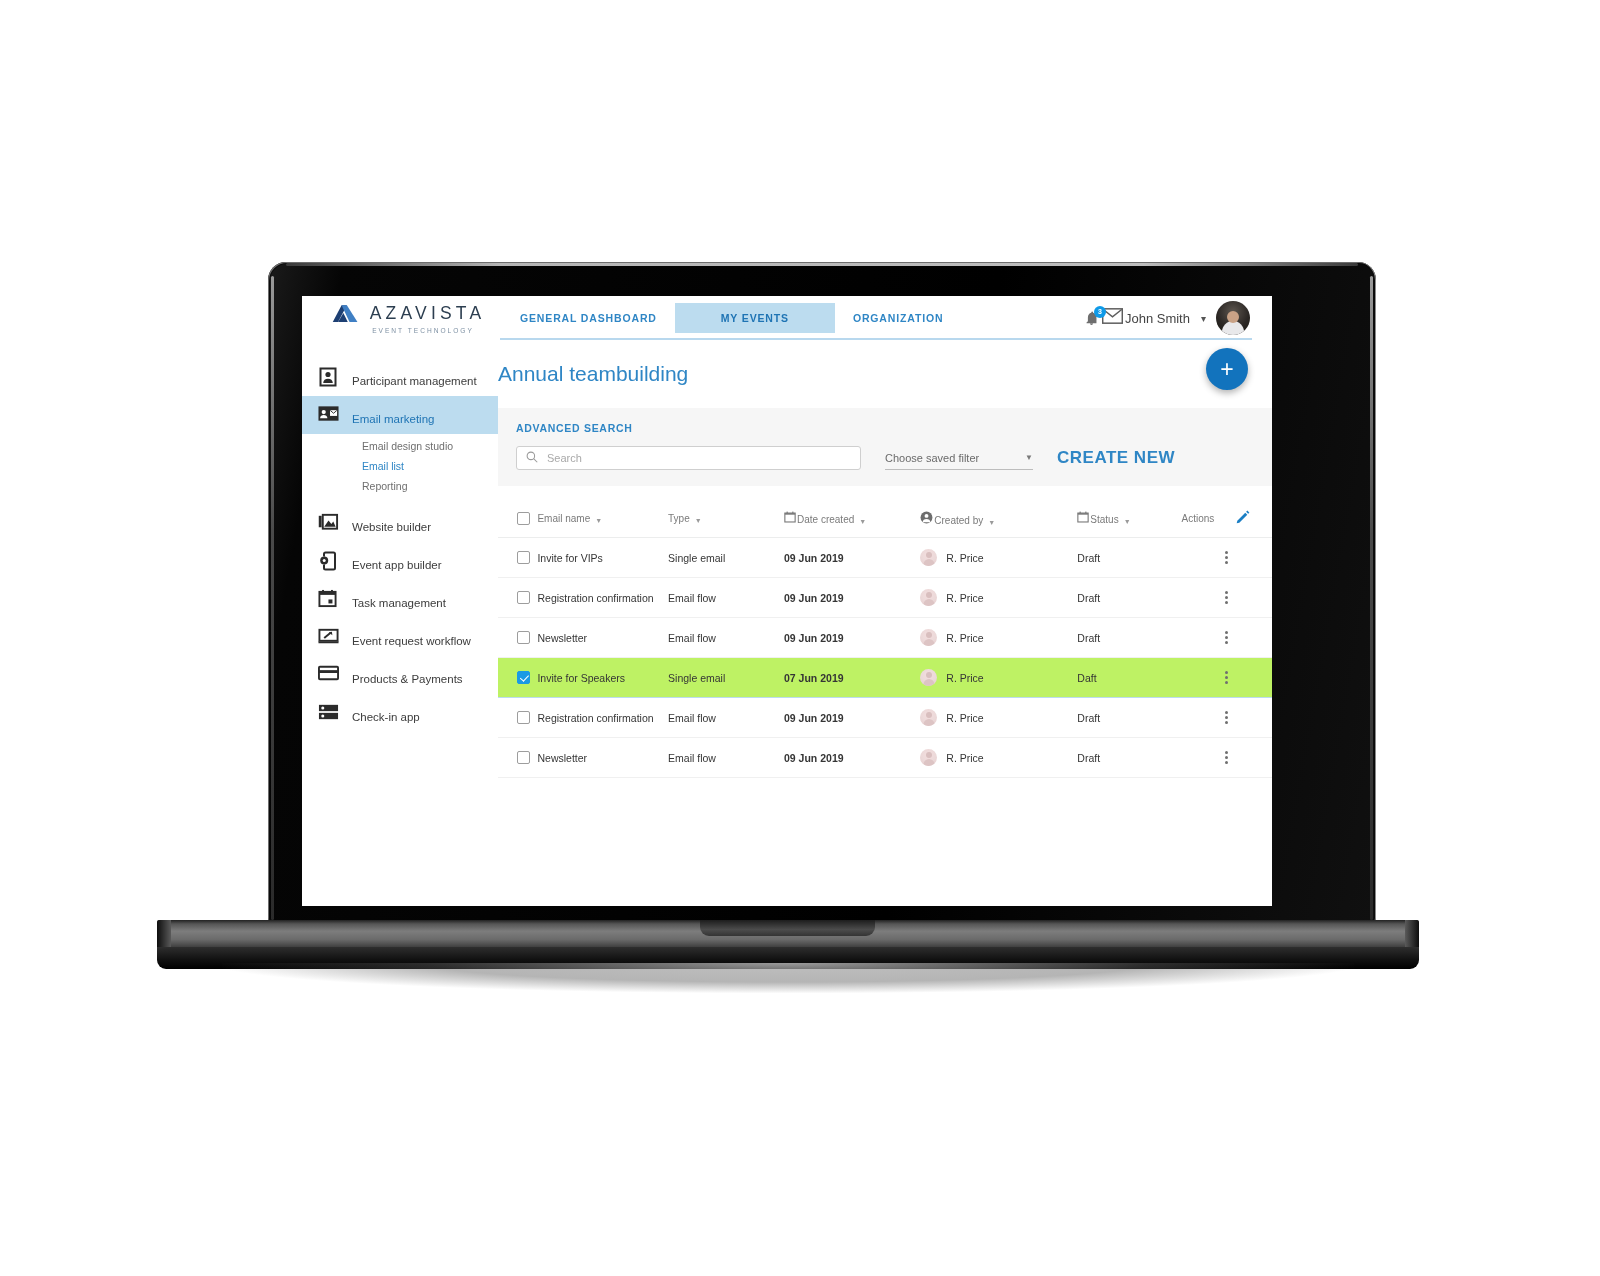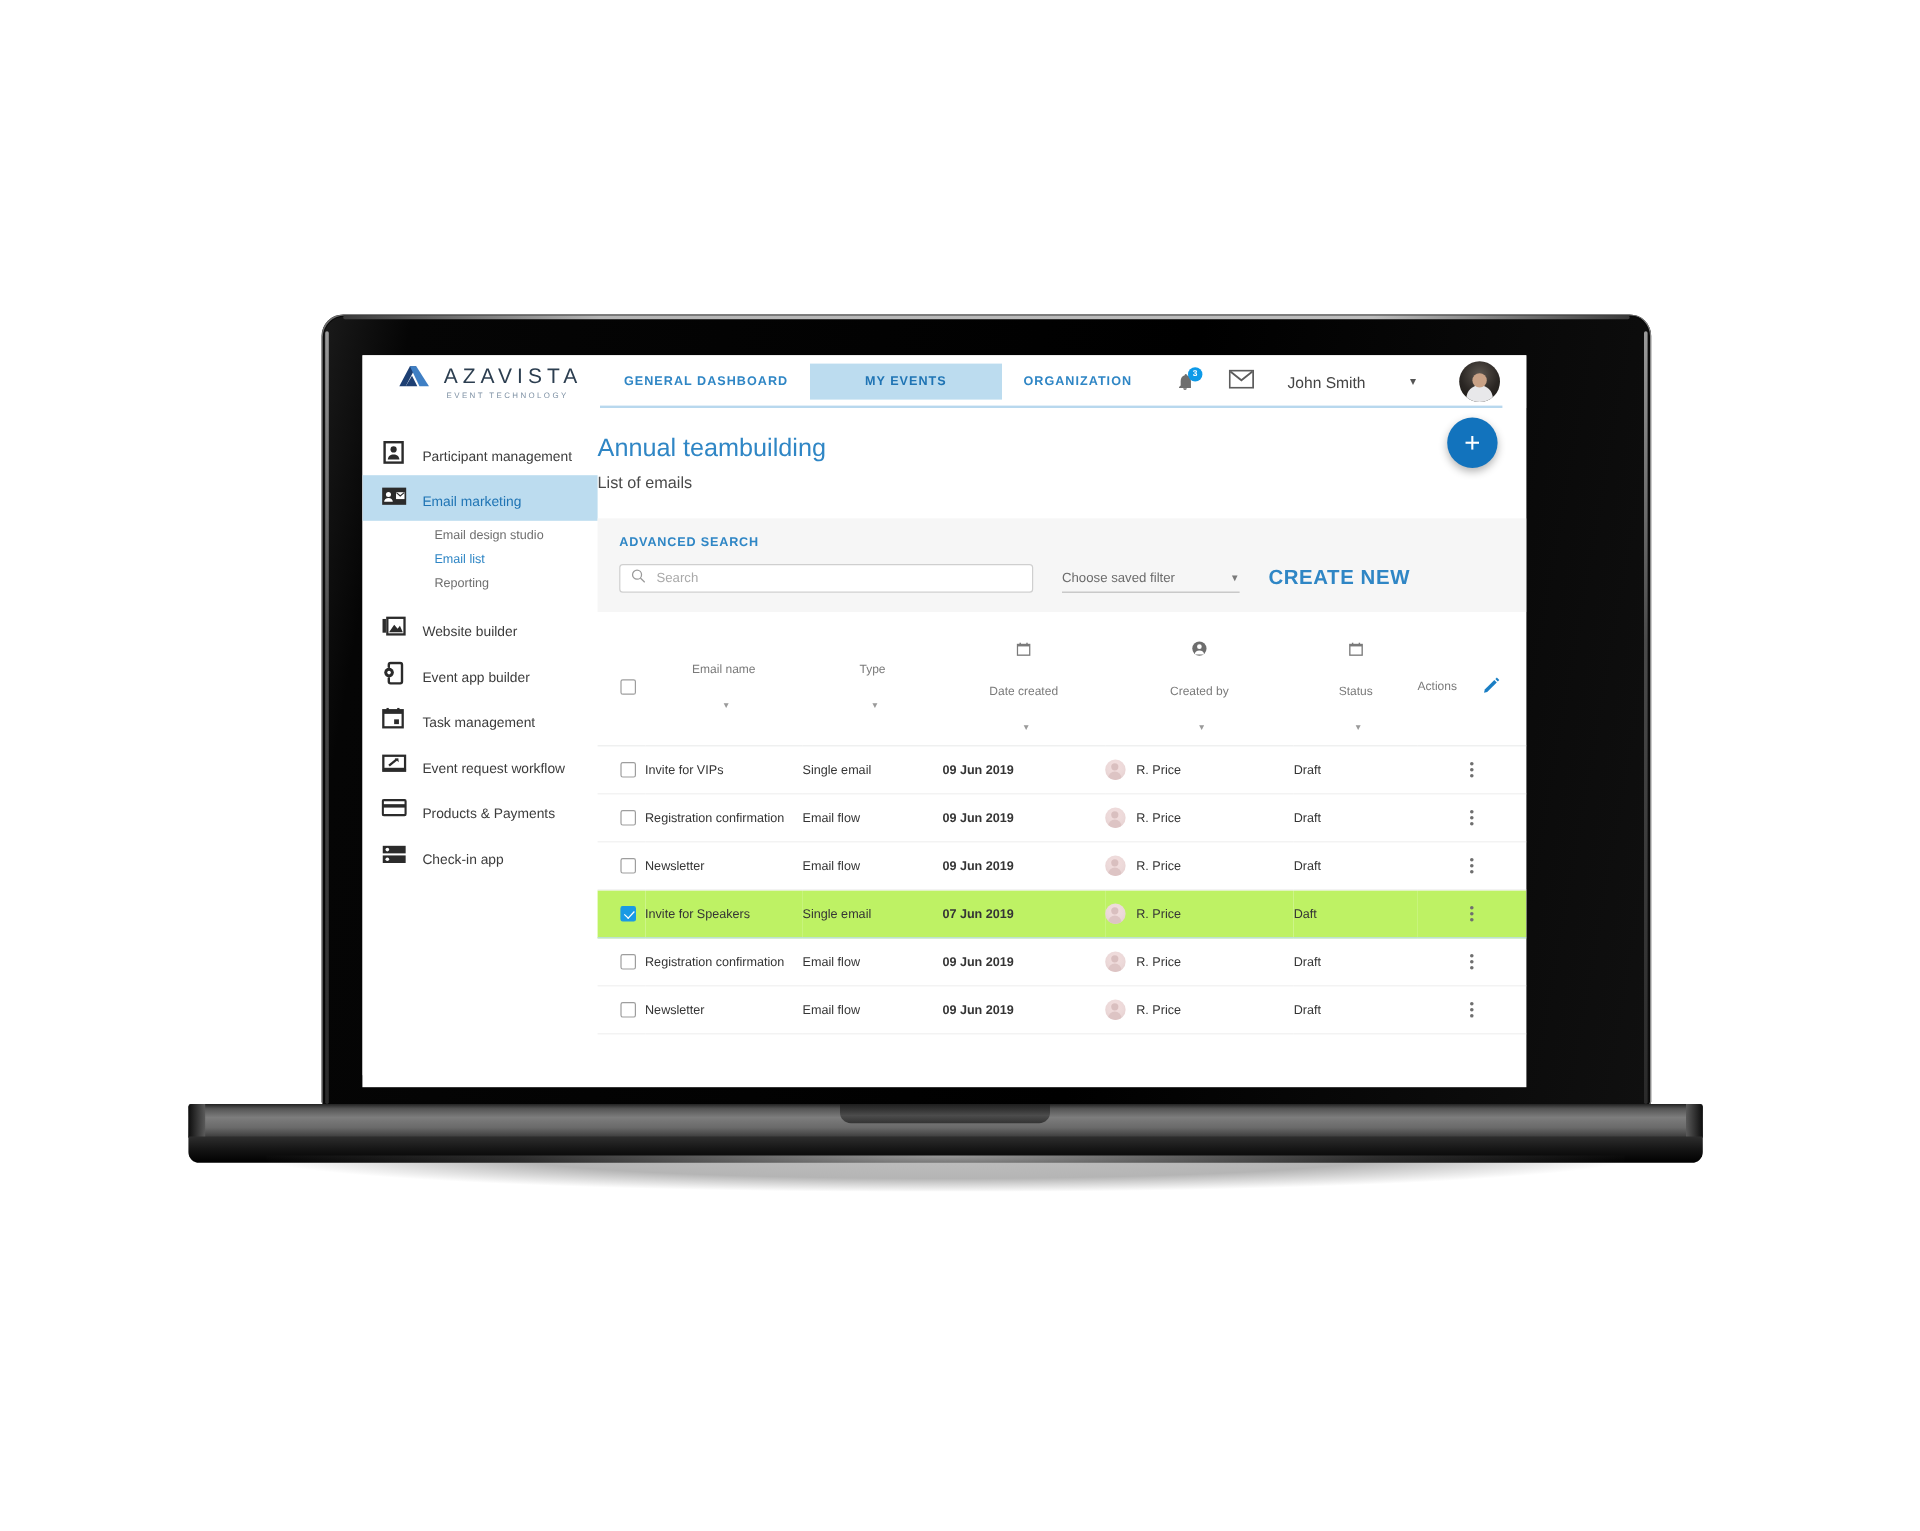--- a/index.html
+++ b/index.html
@@ -113,21 +113,21 @@
 
   .nav-tabs { display: flex; align-items: center; gap: 0; margin-left: 4px; }
   .nav-tab {
     font-size: 10.5px; font-weight: bold; letter-spacing: 0.85px;
     color: #2f86c5; padding: 9px 18px; white-space: nowrap;
     cursor: pointer;
   }
   .nav-tab.active { background: #bcdcef; color: #1f74b4; padding: 9px 46px; }
 
   .topbar-right {
-    margin-left: auto; display: flex; align-items: center; gap: 28px;
+    margin-left: auto; display: flex; align-items: center; gap: 2px;
     padding-right: 22px;
   }
   .bell-wrap { position: relative; width: 17px; height: 19px; cursor: pointer; }
   .badge {
     position: absolute; right: -6px; top: -3px;
     min-width: 12px; height: 12px; border-radius: 50%;
     background: #0e9ae8; color: #fff; font-size: 7px;
     display: flex; align-items: center; justify-content: center;
     font-weight: bold; padding: 0 2px;
   }
@@ -222,21 +222,21 @@
   .tbl { width: 100%; border-collapse: collapse; margin-top: 14px; }
   .tbl th {
     font-size: 10px; color: #7a7a7a; font-weight: normal;
     text-align: left; padding: 10px 0 11px 0;
     border-bottom: 1px solid #eceded;
   }
   .tbl td {
     font-size: 10.5px; padding: 11px 0; border-bottom: 1px solid #f0f0f0;
     color: #353535;
   }
-  .th-in { display: flex; align-items: center; gap: 21px; flex-direction: column; }
+  .th-in { display: flex; align-items: flex-end; gap: 1px; }
   .th-caret { font-size: 7px; color: #9a9a9a; margin-left: 4px; cursor: pointer; }
   .col-chk { width: 40px; padding-left: 19px !important; }
   .col-name { width: 136px; }
   .col-type { width: 122px; }
   .col-date { width: 142px; }
   .col-by   { width: 164px; }
   .col-stat { width: 108px; }
   .col-act  { width: 92px; }
 
   .chk {
@@ -443,21 +443,20 @@
             </svg>
           </span>
           <span class="s-label">Check-in app</span>
         </div>
       </div>
 
       <div class="main">
 
         <div class="page-head">
           <div class="page-title">Annual teambuilding</div>
-          <div class="page-sub">List of emails</div>
           <div class="fab">
             <span>+</span>
           </div>
         </div>
 
         <div class="search-panel">
           <div class="adv-label">ADVANCED SEARCH</div>
           <div class="search-row">
             <div class="search-box">
               <span>

